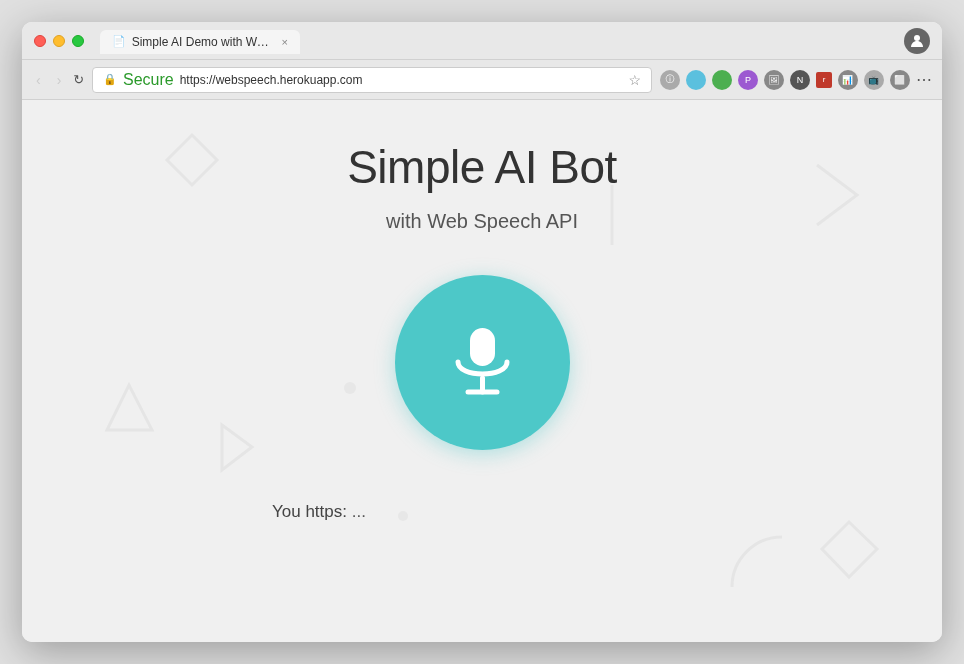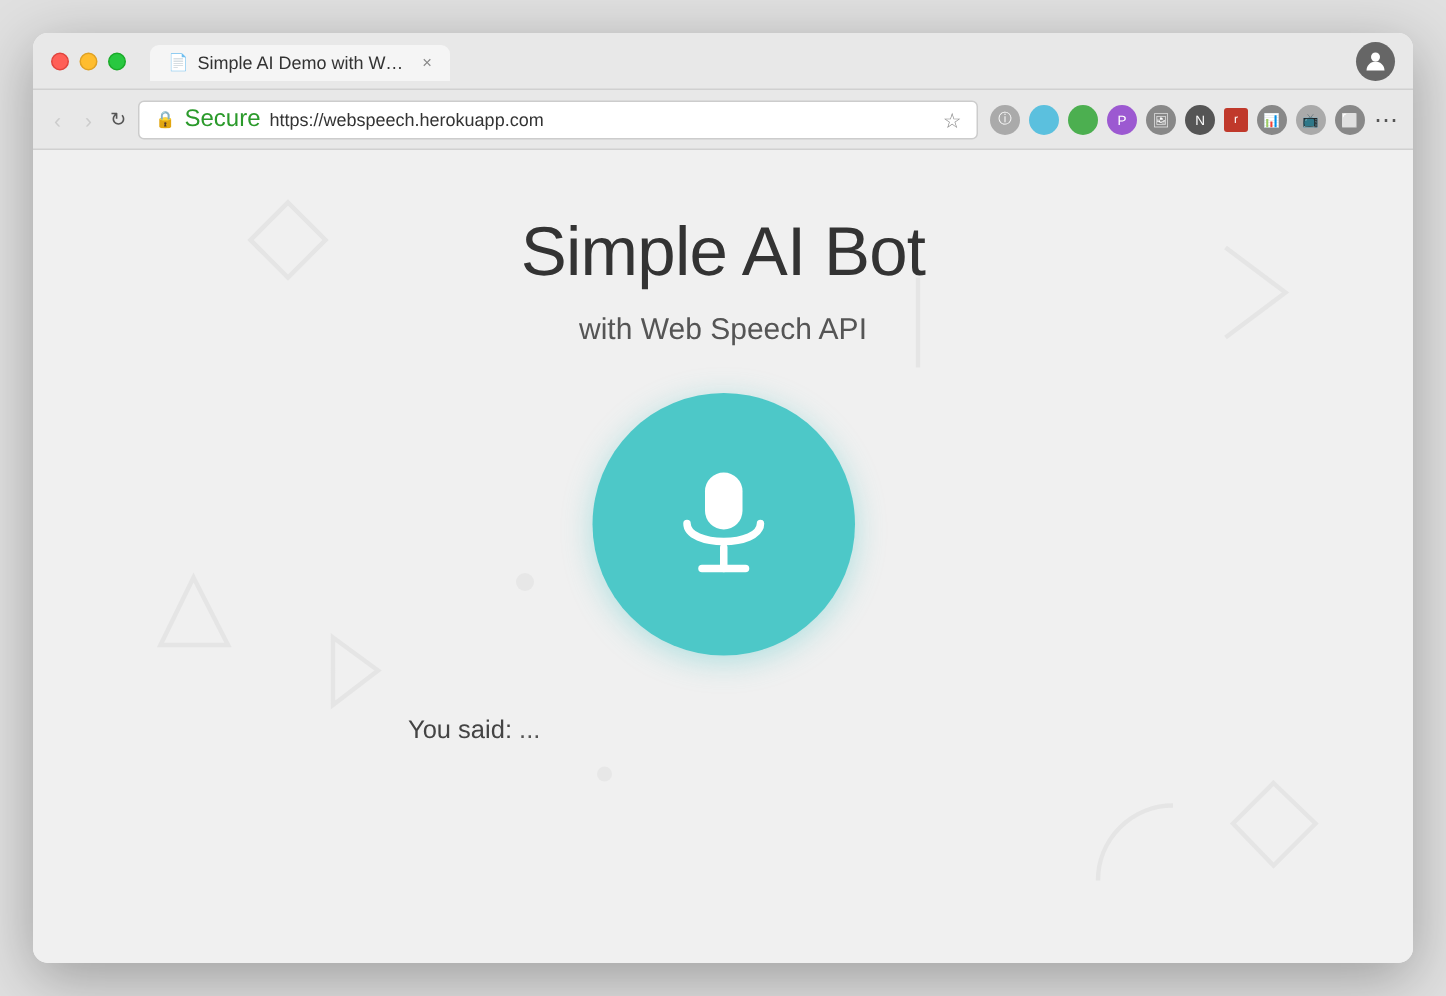--- a/index.html
+++ b/index.html
@@ -180,20 +180,21 @@
     .page-content {
       flex: 1;
       background: #f0f0f0;
       display: flex;
       flex-direction: column;
       align-items: center;
       justify-content: flex-start;
       padding-top: 40px;
       position: relative;
       overflow: hidden;
+      gap: 12px;
     }
 
     
     .bg-shapes {
       position: absolute;
       top: 0; left: 0; right: 0; bottom: 0;
       pointer-events: none;
     }
     .bg-shape {
       position: absolute;
@@ -206,21 +207,21 @@
       font-size: 46px;
       font-weight: 300;
       color: #333;
       letter-spacing: -0.5px;
       z-index: 1;
     }
     .sub-title {
       font-size: 20px;
       font-weight: 300;
       color: #555;
-      margin-top: 15px;
+      margin-top: 4px;
       z-index: 1;
     }
 
     
     .mic-container {
       margin-top: 30px;
       z-index: 1;
     }
     .mic-button {
       width: 175px;
@@ -363,19 +364,19 @@
 
           <line x1="42.5" y1="58" x2="42.5" y2="72" stroke="white" stroke-width="5" stroke-linecap="round"></line>
 
           <line x1="28" y1="72" x2="57" y2="72" stroke="white" stroke-width="5" stroke-linecap="round"></line>
         </svg>
       </div>
     </div>
 
     <div class="output-area">
       <div class="output-line">
-        <span class="output-label">You said:</span>
+        <span class="output-label">You https:</span>
         <span class="output-value"> <span>...</span></span>
       </div>
     </div>
 
   </div>
 </div>
 
 </body></html>

